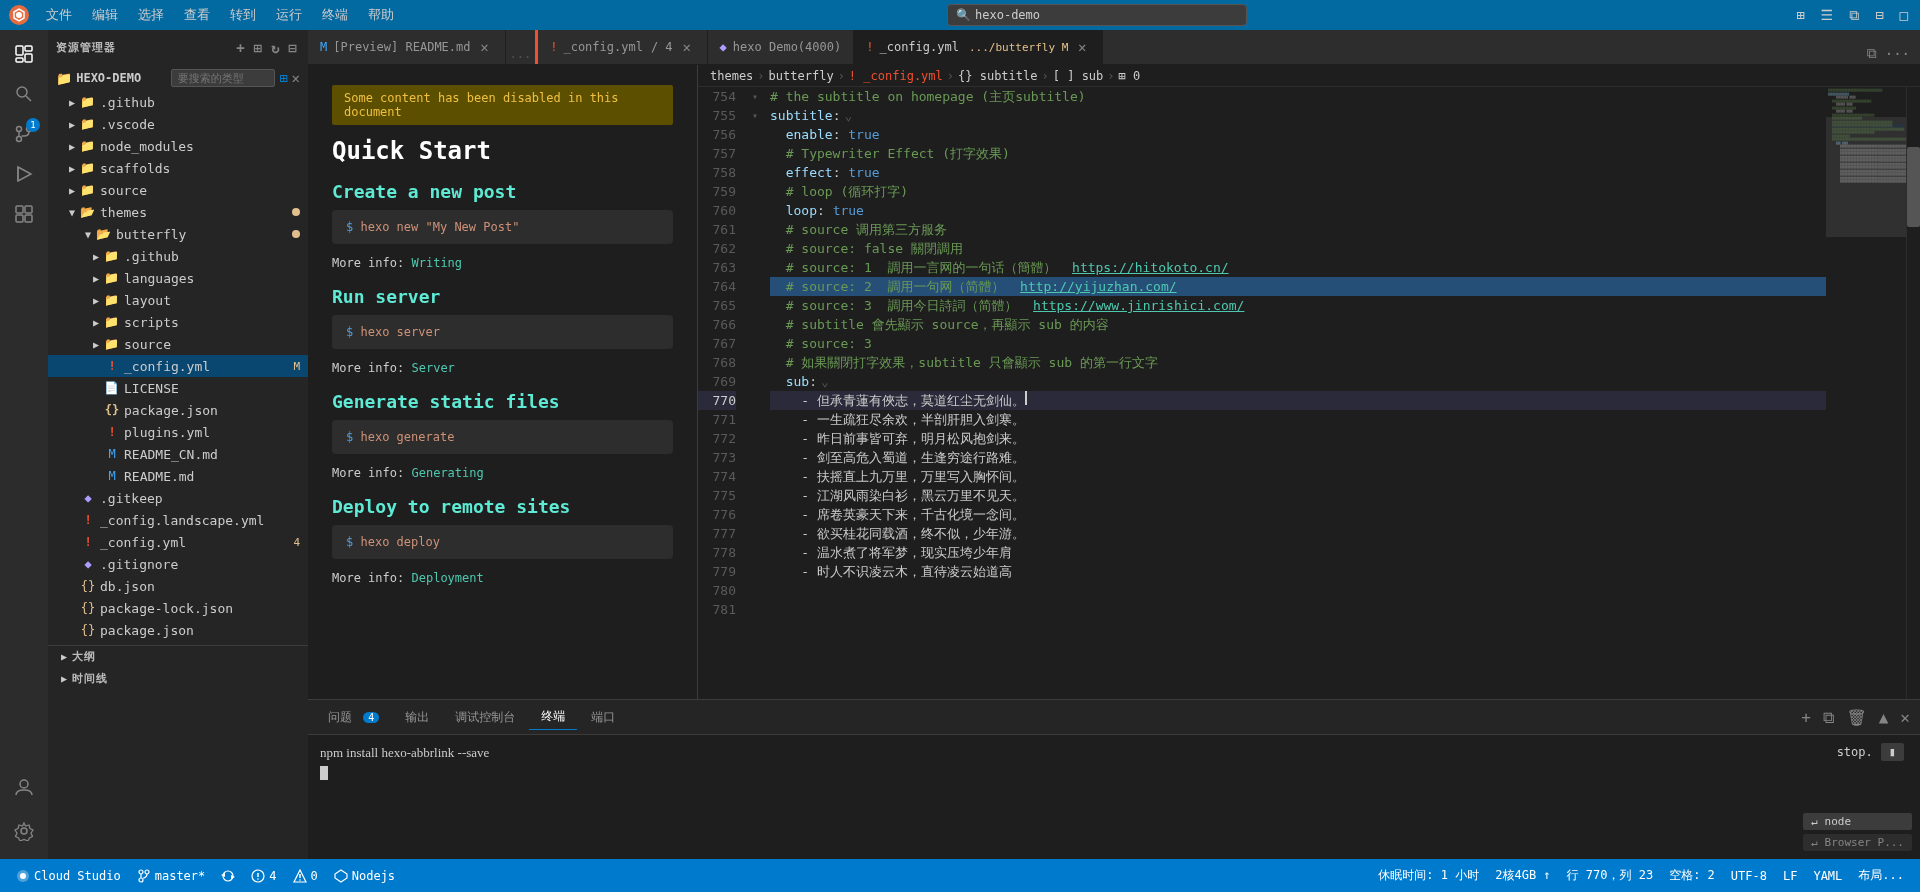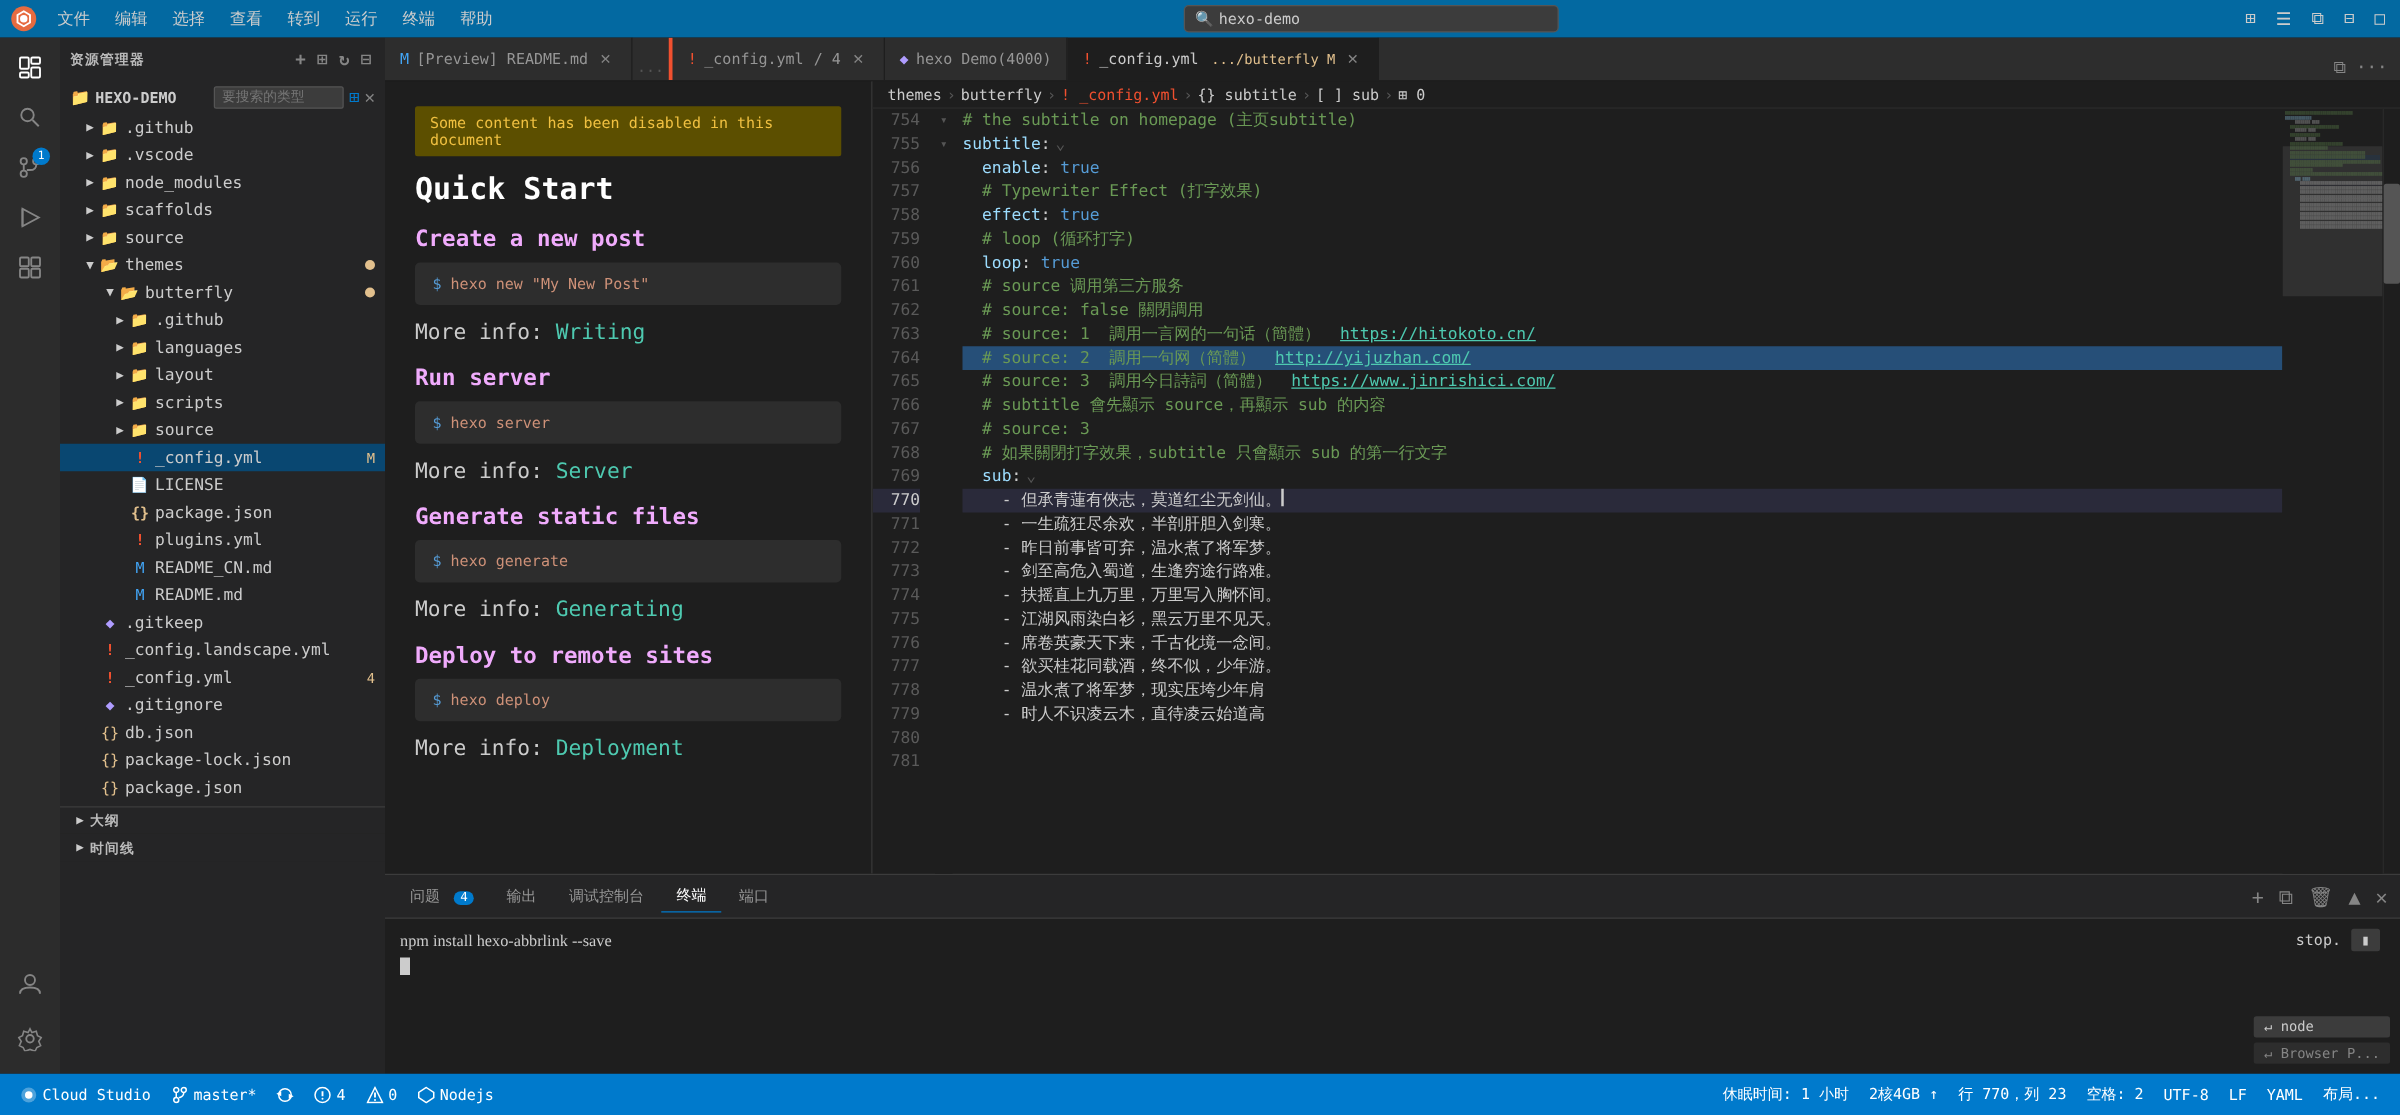--- a/index.html
+++ b/index.html
@@ -66,22 +66,22 @@
     .editor-split { display: flex; flex: 1; overflow: hidden; }
 
     
     .preview-panel { width: 390px; background: #1e1e1e; display: flex; flex-direction: column; border-right: 1px solid #3c3c3c; flex-shrink: 0; overflow: hidden; }
     .preview-content { flex: 1; overflow-y: auto; padding: 20px 24px; background: #1e1e1e; color: #cccccc; }
     .preview-content::-webkit-scrollbar { width: 6px; }
     .preview-content::-webkit-scrollbar-thumb { background: #555; }
 
     .preview-warning { background: #5c4f00; color: #f0c040; padding: 6px 12px; font-size: 12px; margin-bottom: 12px; border-radius: 2px; }
     .preview-h1 { font-size: 24px; font-weight: bold; color: #ffffff; margin-bottom: 16px; }
-    .preview-h2 { font-size: 18px; font-weight: bold; color: #f0abfc; margin: 16px 0 8px; }
-    .preview-text { font-size: 17px; color: #cccccc; margin-bottom: 8px; }
+    .preview-h2 { font-size: 18px; font-weight: bold; color: #5eead4; margin: 16px 0 8px; }
+    .preview-text { font-size: 12px; color: #cccccc; margin-bottom: 8px; }
     .preview-code-block { background: #2d2d2d; border-radius: 4px; padding: 10px 14px; margin: 8px 0 12px; font-family: 'Consolas', monospace; font-size: 12px; color: #ce9178; }
     .preview-code-block .prompt { color: #569cd6; }
     .preview-link { color: #4ec9b0; cursor: pointer; text-decoration: none; }
 
     
     .code-panel { flex: 1; display: flex; flex-direction: column; overflow: hidden; }
     .breadcrumb { height: 22px; background: #1e1e1e; display: flex; align-items: center; padding: 0 12px; gap: 4px; font-size: 12px; color: #858585; border-bottom: 1px solid #2d2d2d; flex-shrink: 0; }
     .breadcrumb-sep { color: #555; }
     .breadcrumb-item { color: #cccccc; cursor: pointer; }
 
@@ -652,21 +652,21 @@
 
             <div class="code-line current">
               <span class="c-text">    - 但承青蓮有俠志，莫道红尘无剑仙。</span><span style="display:inline-block; width:2px; height:14px; background:#cccccc; vertical-align:text-bottom;"></span>
             </div>
 
             <div class="code-line">
               <span class="c-text">    - 一生疏狂尽余欢，半剖肝胆入剑寒。</span>
             </div>
 
             <div class="code-line">
-              <span class="c-text">    - 昨日前事皆可弃，温水煮了将军梦。</span>
+              <span class="c-text">    - 昨日前事皆可弃，明月松风抱剑来。</span>
             </div>
 
             <div class="code-line">
               <span class="c-text">    - 剑至高危入蜀道，生逢穷途行路难。</span>
             </div>
 
             <div class="code-line">
               <span class="c-text">    - 扶摇直上九万里，万里写入胸怀间。</span>
             </div>
 

